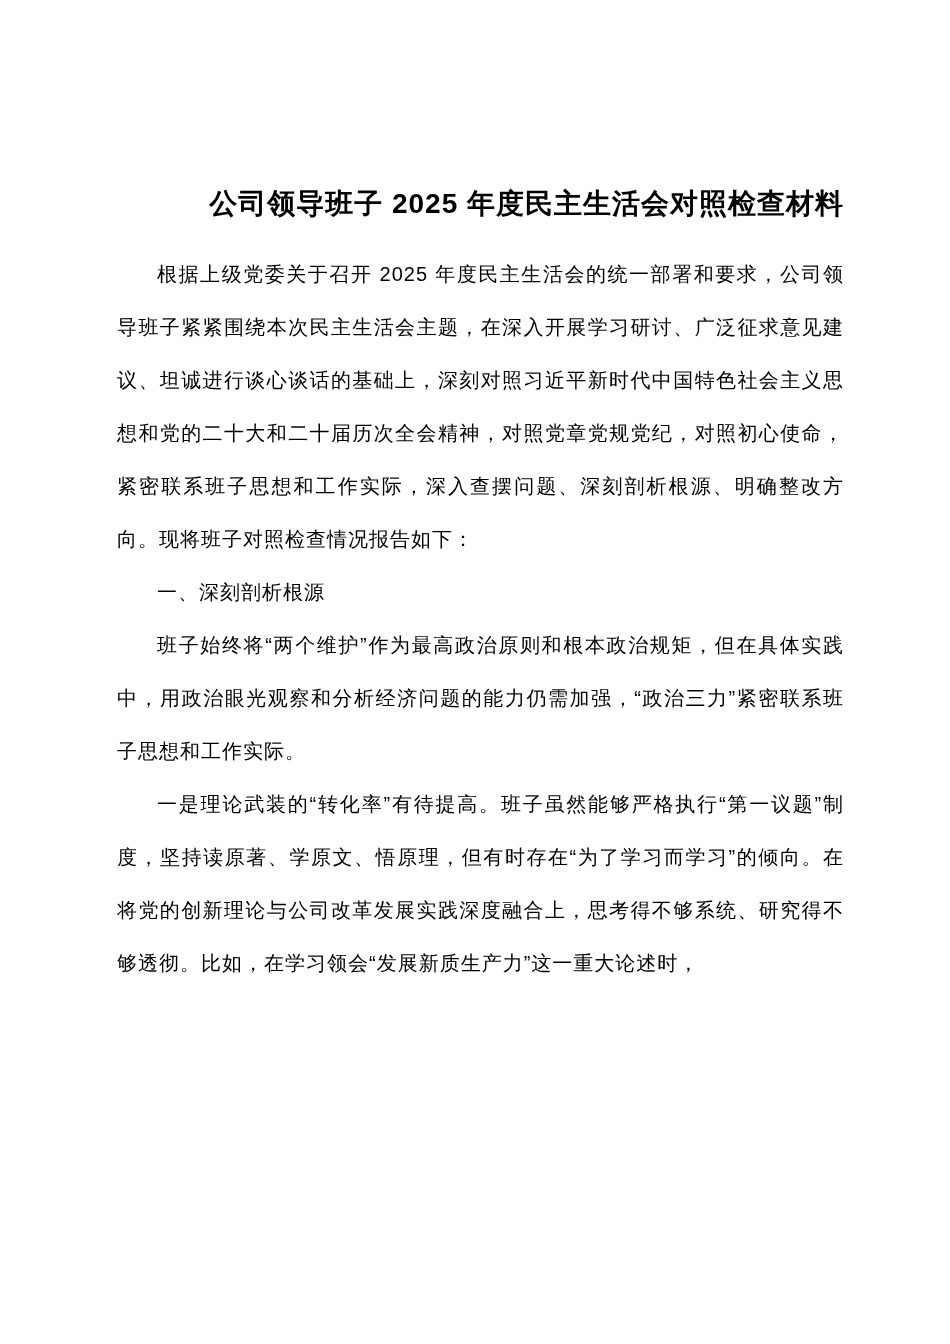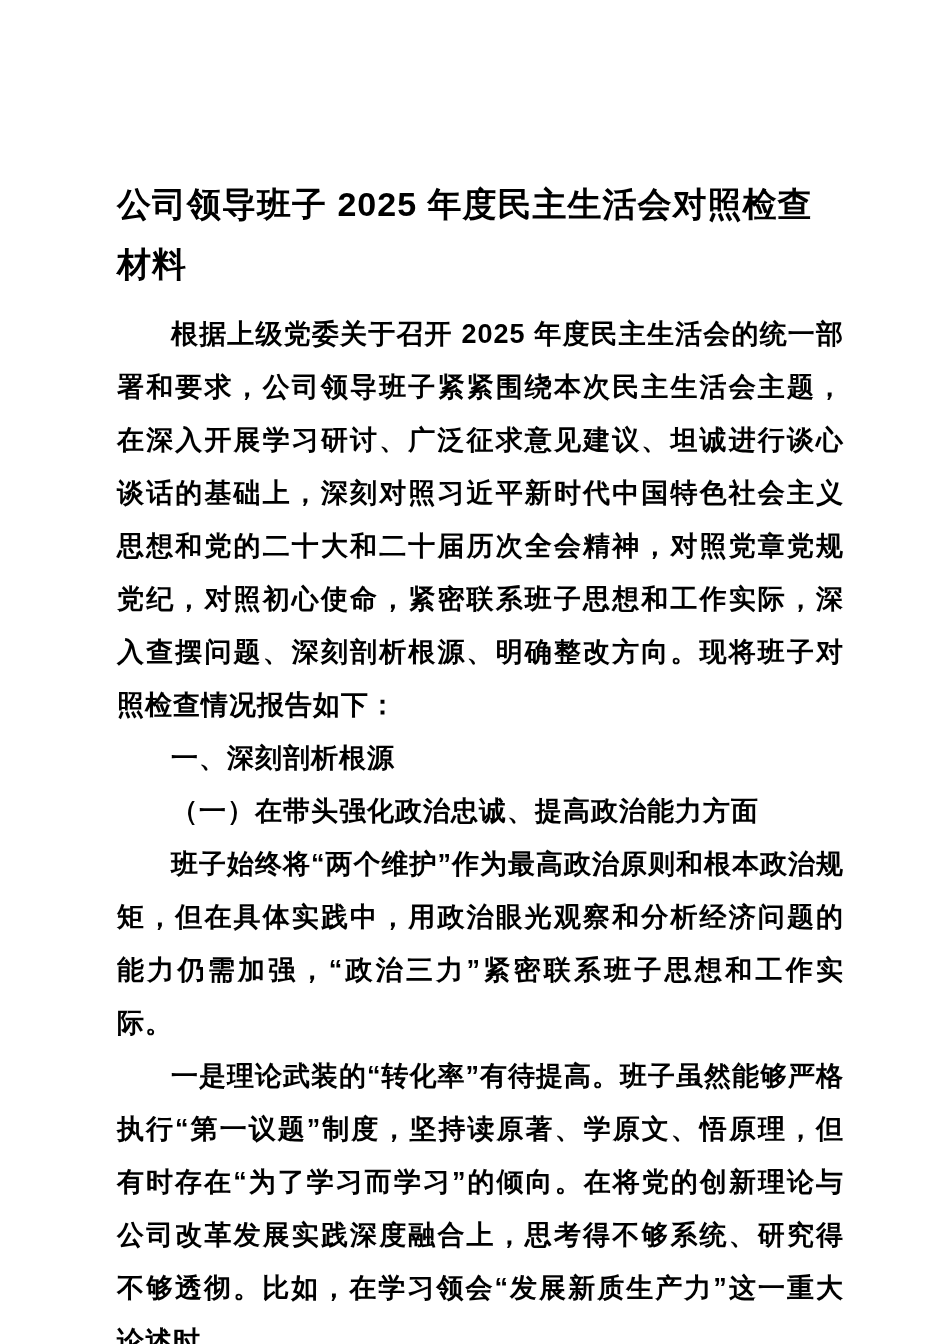--- a/index.html
+++ b/index.html
@@ -17,46 +17,45 @@
   .page {
     box-sizing: border-box;
     width: 950px;
     height: 1344px;
     padding: 174px 106px 0 117px;
     background: #ffffff;
     overflow: hidden;
   }
   .doc-title {
     margin: 0 0 14px 0;
-    font-size: 34px;
+    font-size: 28px;
     line-height: 60px;
     font-weight: 700;
-    text-align: left;
+    text-align: right;
     letter-spacing: 1px;
   }
   .para {
     margin: 0;
-    font-size: 27px;
+    font-size: 20px;
     line-height: 53px;
     letter-spacing: 1px;
     text-align: justify;
     text-indent: 2em;
-    font-weight: 700;
+    font-weight: 400;
   }
 </style>
 </head>
 <body>
 
 <div class="page">
   <h1 class="doc-title">公司领导班子 2025 年度民主生活会对照检查材料</h1>
 
   <div>
     <p class="para">根据上级党委关于召开 2025 年度民主生活会的统一部署和要求，公司领导班子紧紧围绕本次民主生活会主题，在深入开展学习研讨、广泛征求意见建议、坦诚进行谈心谈话的基础上，深刻对照习近平新时代中国特色社会主义思想和党的二十大和二十届历次全会精神，对照党章党规党纪，对照初心使命，紧密联系班子思想和工作实际，深入查摆问题、深刻剖析根源、明确整改方向。现将班子对照检查情况报告如下：</p>
 
     <p class="para">一、深刻剖析根源</p>
 
-    <p class="para">（一）在带头强化政治忠诚、提高政治能力方面</p>
 
     <p class="para">班子始终将“两个维护”作为最高政治原则和根本政治规矩，但在具体实践中，用政治眼光观察和分析经济问题的能力仍需加强，“政治三力”紧密联系班子思想和工作实际。</p>
 
     <p class="para">一是理论武装的“转化率”有待提高。班子虽然能够严格执行“第一议题”制度，坚持读原著、学原文、悟原理，但有时存在“为了学习而学习”的倾向。在将党的创新理论与公司改革发展实践深度融合上，思考得不够系统、研究得不够透彻。比如，在学习领会“发展新质生产力”这一重大论述时，</p>
   </div>
 </div>
 
 </body></html>

